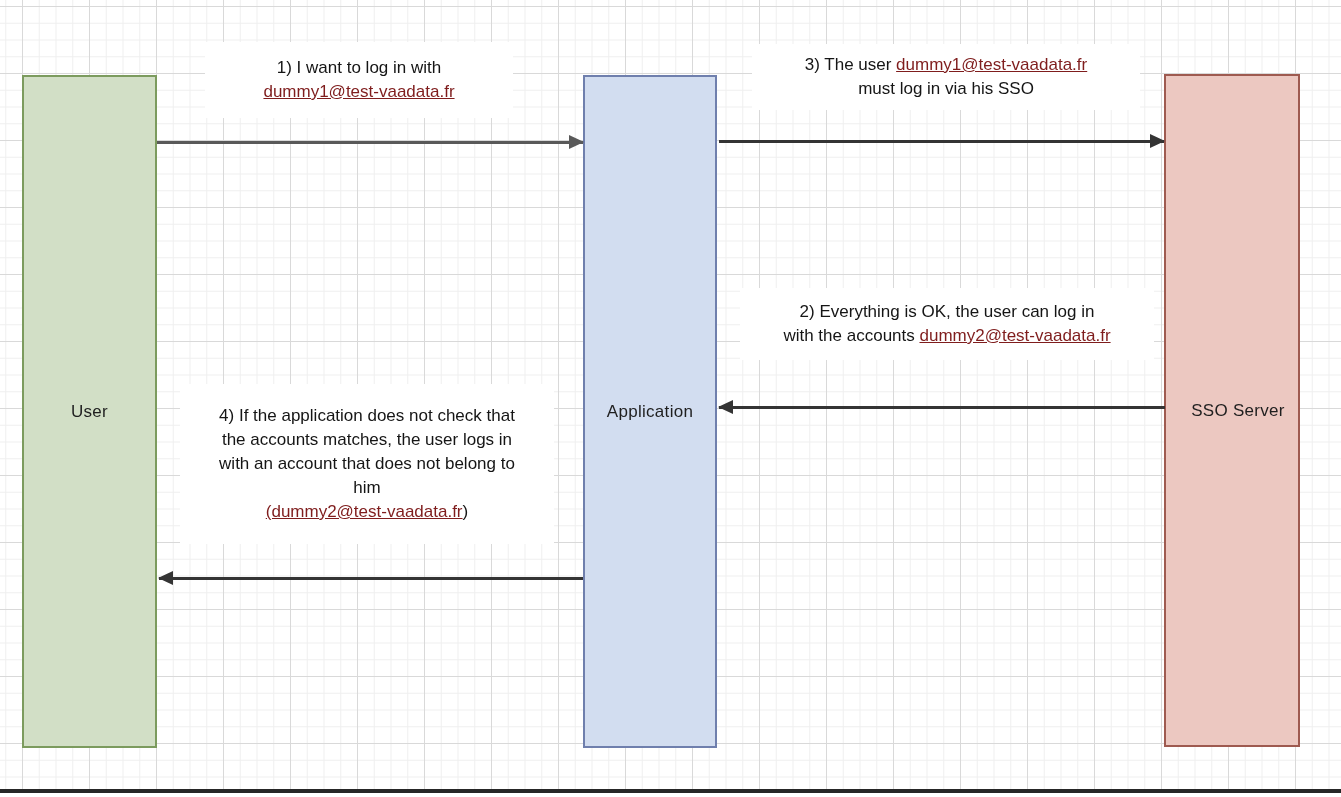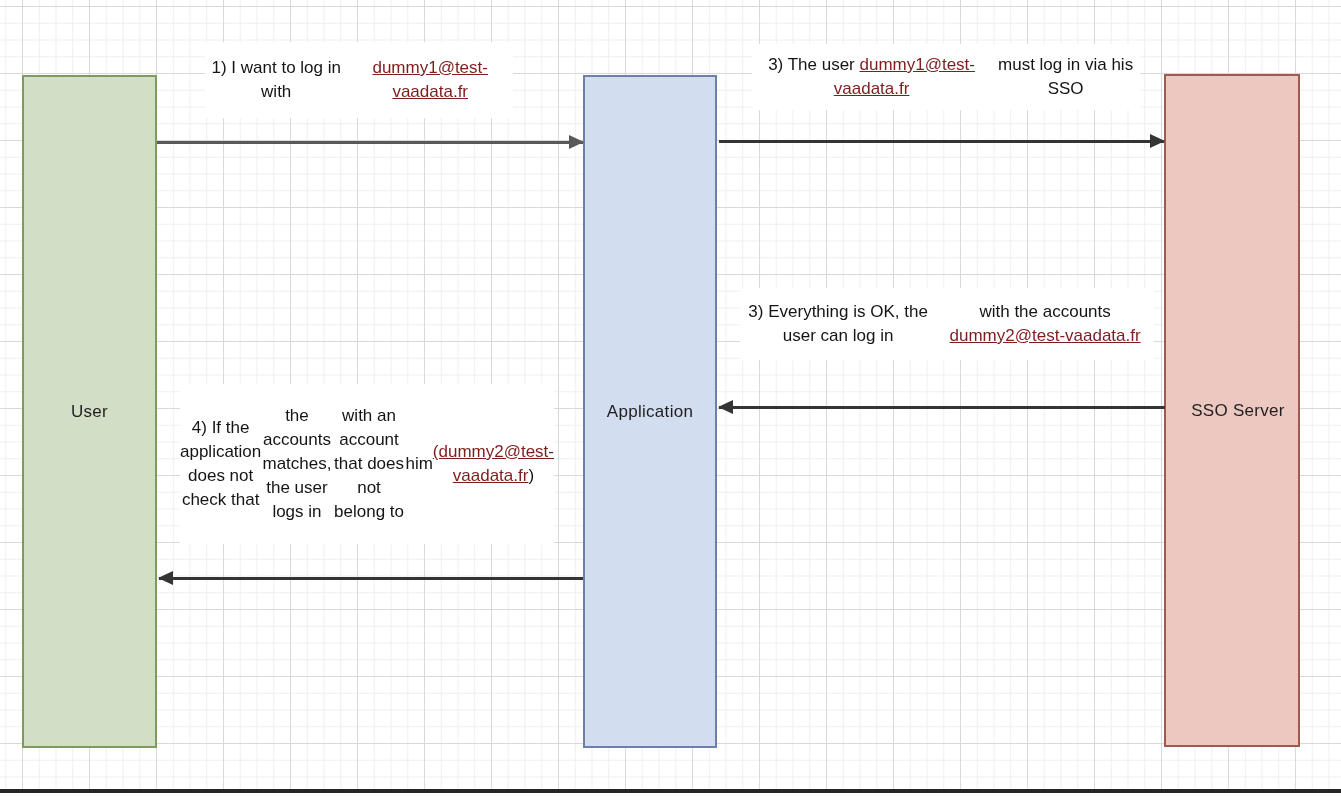--- a/index.html
+++ b/index.html
@@ -37,21 +37,21 @@
   .arrow.dir-right .head { right:-1px; border-left:15px solid currentColor; }
   .arrow.dir-left  .head { left:-1px;  border-right:15px solid currentColor; }
   .arrow-1 { left:157px; top:135px; width:426px; color:#595959; }
   .arrow-2 { left:719px; top:134px; width:445px; color:#343434; }
   .arrow-3 { left:719px; top:400px; width:446px; color:#343434; }
   .arrow-4 { left:159px; top:571px; width:424px; color:#343434; }
 
   
   .note {
     position:absolute; background:#ffffff;
-    display:flex; align-items:center; justify-content:center;
+    display:flex; flex-direction:column; align-items:center; justify-content:center;
     text-align:center; font-size:17px; line-height:24px; color:#151515;
     box-sizing:border-box;
   }
   .note-1 { left:205px; top:42px;  width:308px; height:76px; }
   .note-2 { left:752px; top:44px;  width:388px; height:66px; }
   .note-3 { left:740px; top:288px; width:414px; height:72px; }
   .note-4 { left:180px; top:384px; width:374px; height:160px; }
 
   .link { color:#7f1d1d; text-decoration:underline; cursor:pointer; }
 
@@ -103,21 +103,21 @@
     <div>
       <span>3) The user </span><span class="link">dummy1@test-vaadata.fr</span>
     </div>
     <div>
       <span>must log in via his SSO</span>
     </div>
   </div>
 
   <div class="note note-3">
     <div>
-      <span>3) Everything is OK, the user can log in</span>
+      <span>2) Everything is OK, the user can log in</span>
     </div>
     <div>
       <span>with the accounts </span><span class="link">dummy2@test-vaadata.fr</span>
     </div>
   </div>
 
   <div class="note note-4">
     <div>
       <span>4) If the application does not check that</span>
     </div>

